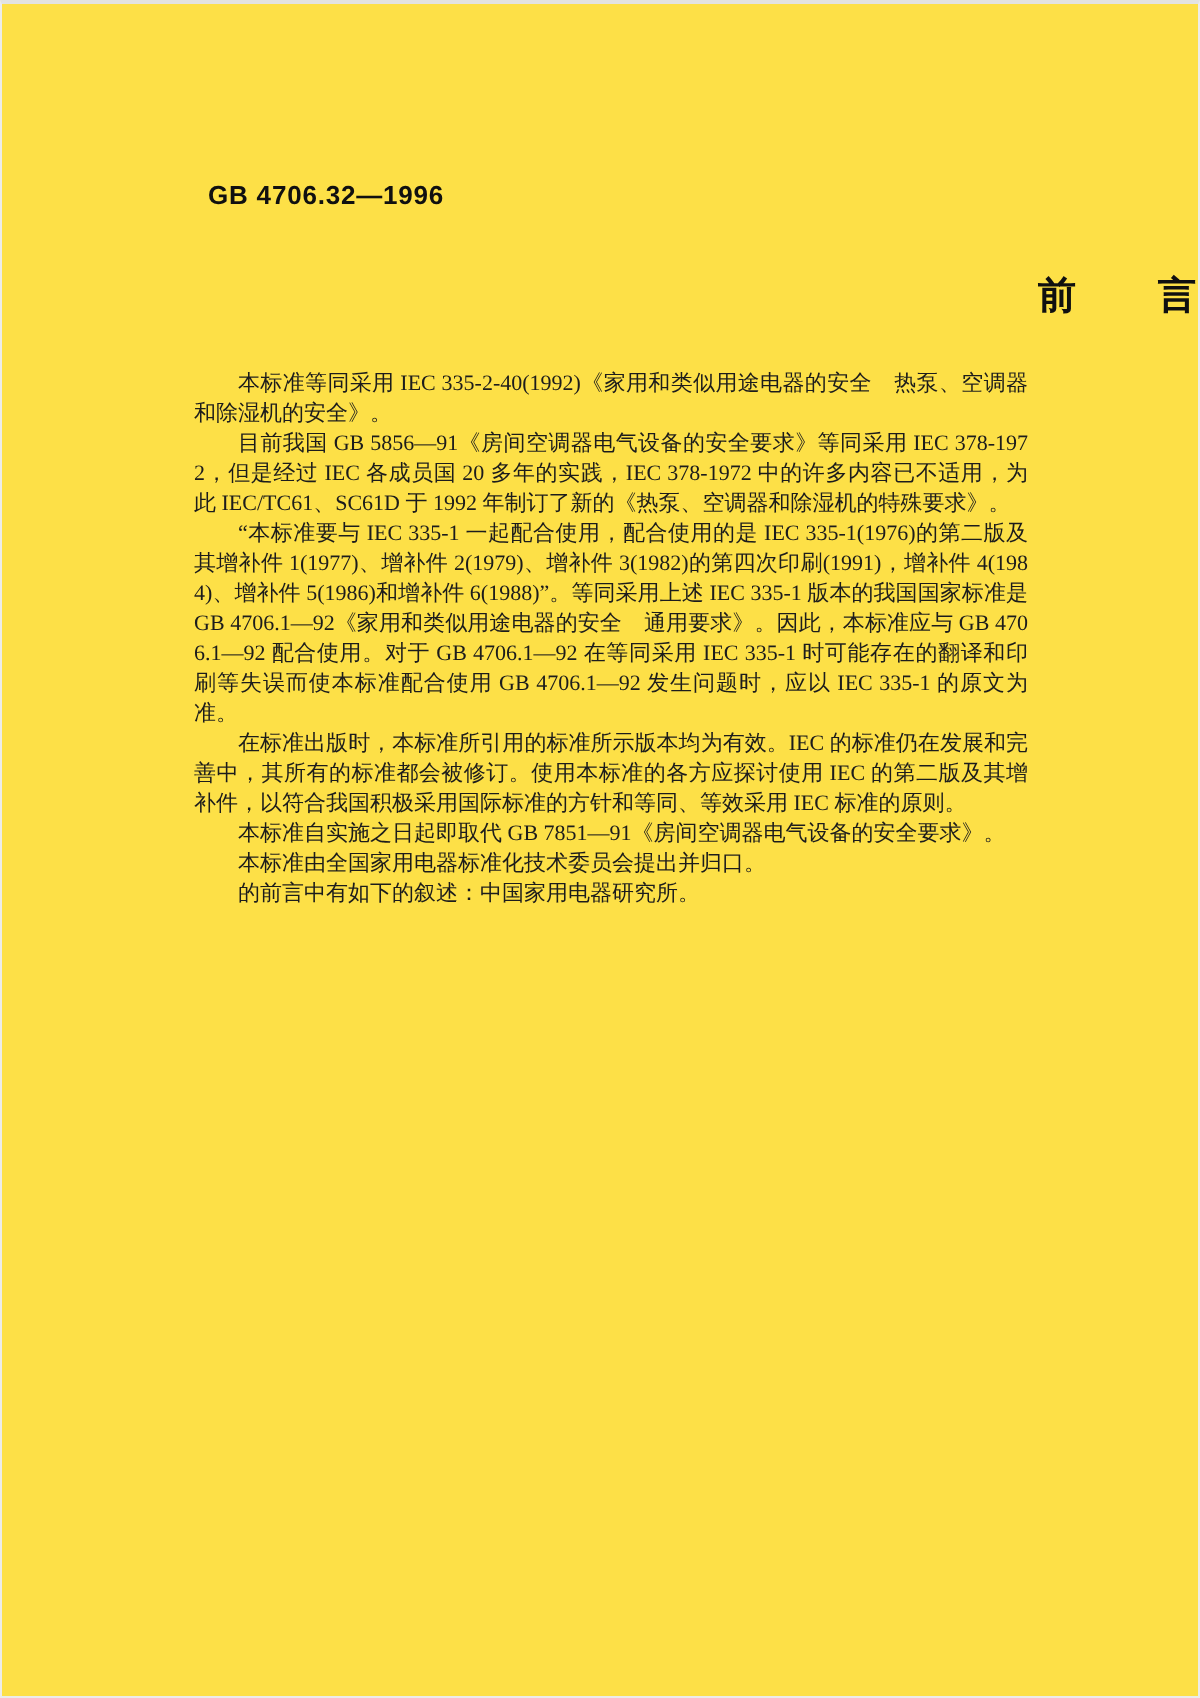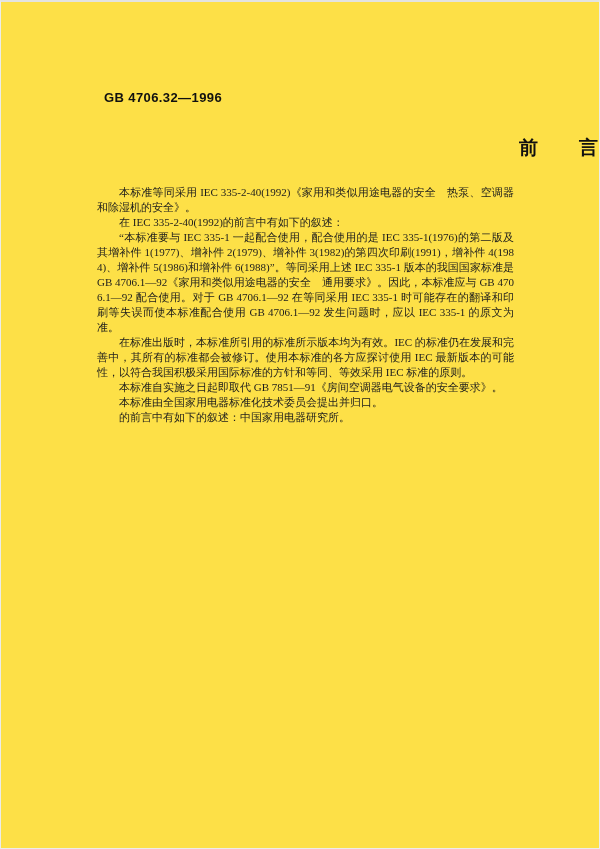--- a/index.html
+++ b/index.html
@@ -64,21 +64,21 @@
 <body>
 
 <div class="page">
 
   <div class="doc-number">GB 4706.32—1996</div>
 
   <div class="doc-title">前　　言</div>
 
   <div class="content">
     <p>本标准等同采用 IEC 335-2-40(1992)《家用和类似用途电器的安全　热泵、空调器和除湿机的安全》。</p>
-    <p>在 IEC 335-2-40(1992)的前言中有如下的叙述：</p>
+    <p>目前我国 GB 5856—91《房间空调器电气设备的安全要求》等同采用 IEC 378-1972，但是经过 IEC 各成员国 20 多年的实践，IEC 378-1972 中的许多内容已不适用，为此 IEC/TC61、SC61D 于 1992 年制订了新的《热泵、空调器和除湿机的特殊要求》。</p>
     <p>“本标准要与 IEC 335-1 一起配合使用，配合使用的是 IEC 335-1(1976)的第二版及其增补件 1(1977)、增补件 2(1979)、增补件 3(1982)的第四次印刷(1991)，增补件 4(1984)、增补件 5(1986)和增补件 6(1988)”。等同采用上述 IEC 335-1 版本的我国国家标准是 GB 4706.1—92《家用和类似用途电器的安全　通用要求》。因此，本标准应与 GB 4706.1—92 配合使用。对于 GB 4706.1—92 在等同采用 IEC 335-1 时可能存在的翻译和印刷等失误而使本标准配合使用 GB 4706.1—92 发生问题时，应以 IEC 335-1 的原文为准。</p>
-    <p>在标准出版时，本标准所引用的标准所示版本均为有效。IEC 的标准仍在发展和完善中，其所有的标准都会被修订。使用本标准的各方应探讨使用 IEC 最新版本的可能性，以符合我国积极采用国际标准的方针和等同、等效采用 IEC 标准的原则。</p>
+    <p>在标准出版时，本标准所引用的标准所示版本均为有效。IEC 的标准仍在发展和完善中，其所有的标准都会被修订。使用本标准的各方应探讨使用 IEC 的第二版及其增补件，以符合我国积极采用国际标准的方针和等同、等效采用 IEC 标准的原则。</p>
     <p>本标准自实施之日起即取代 GB 7851—91《房间空调器电气设备的安全要求》。</p>
     <p>本标准由全国家用电器标准化技术委员会提出并归口。</p>
     <p>的前言中有如下的叙述：中国家用电器研究所。</p>
   </div>
 
 </div>
 
 </body></html>

